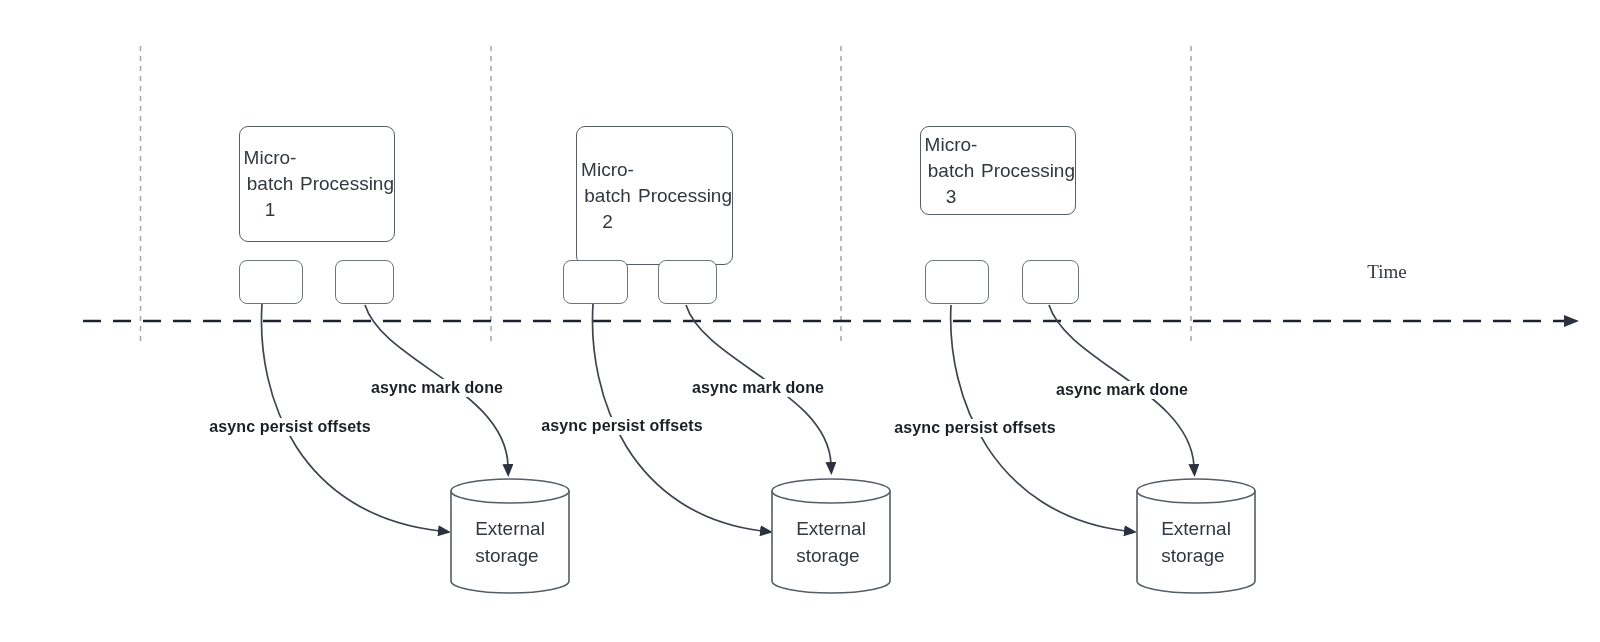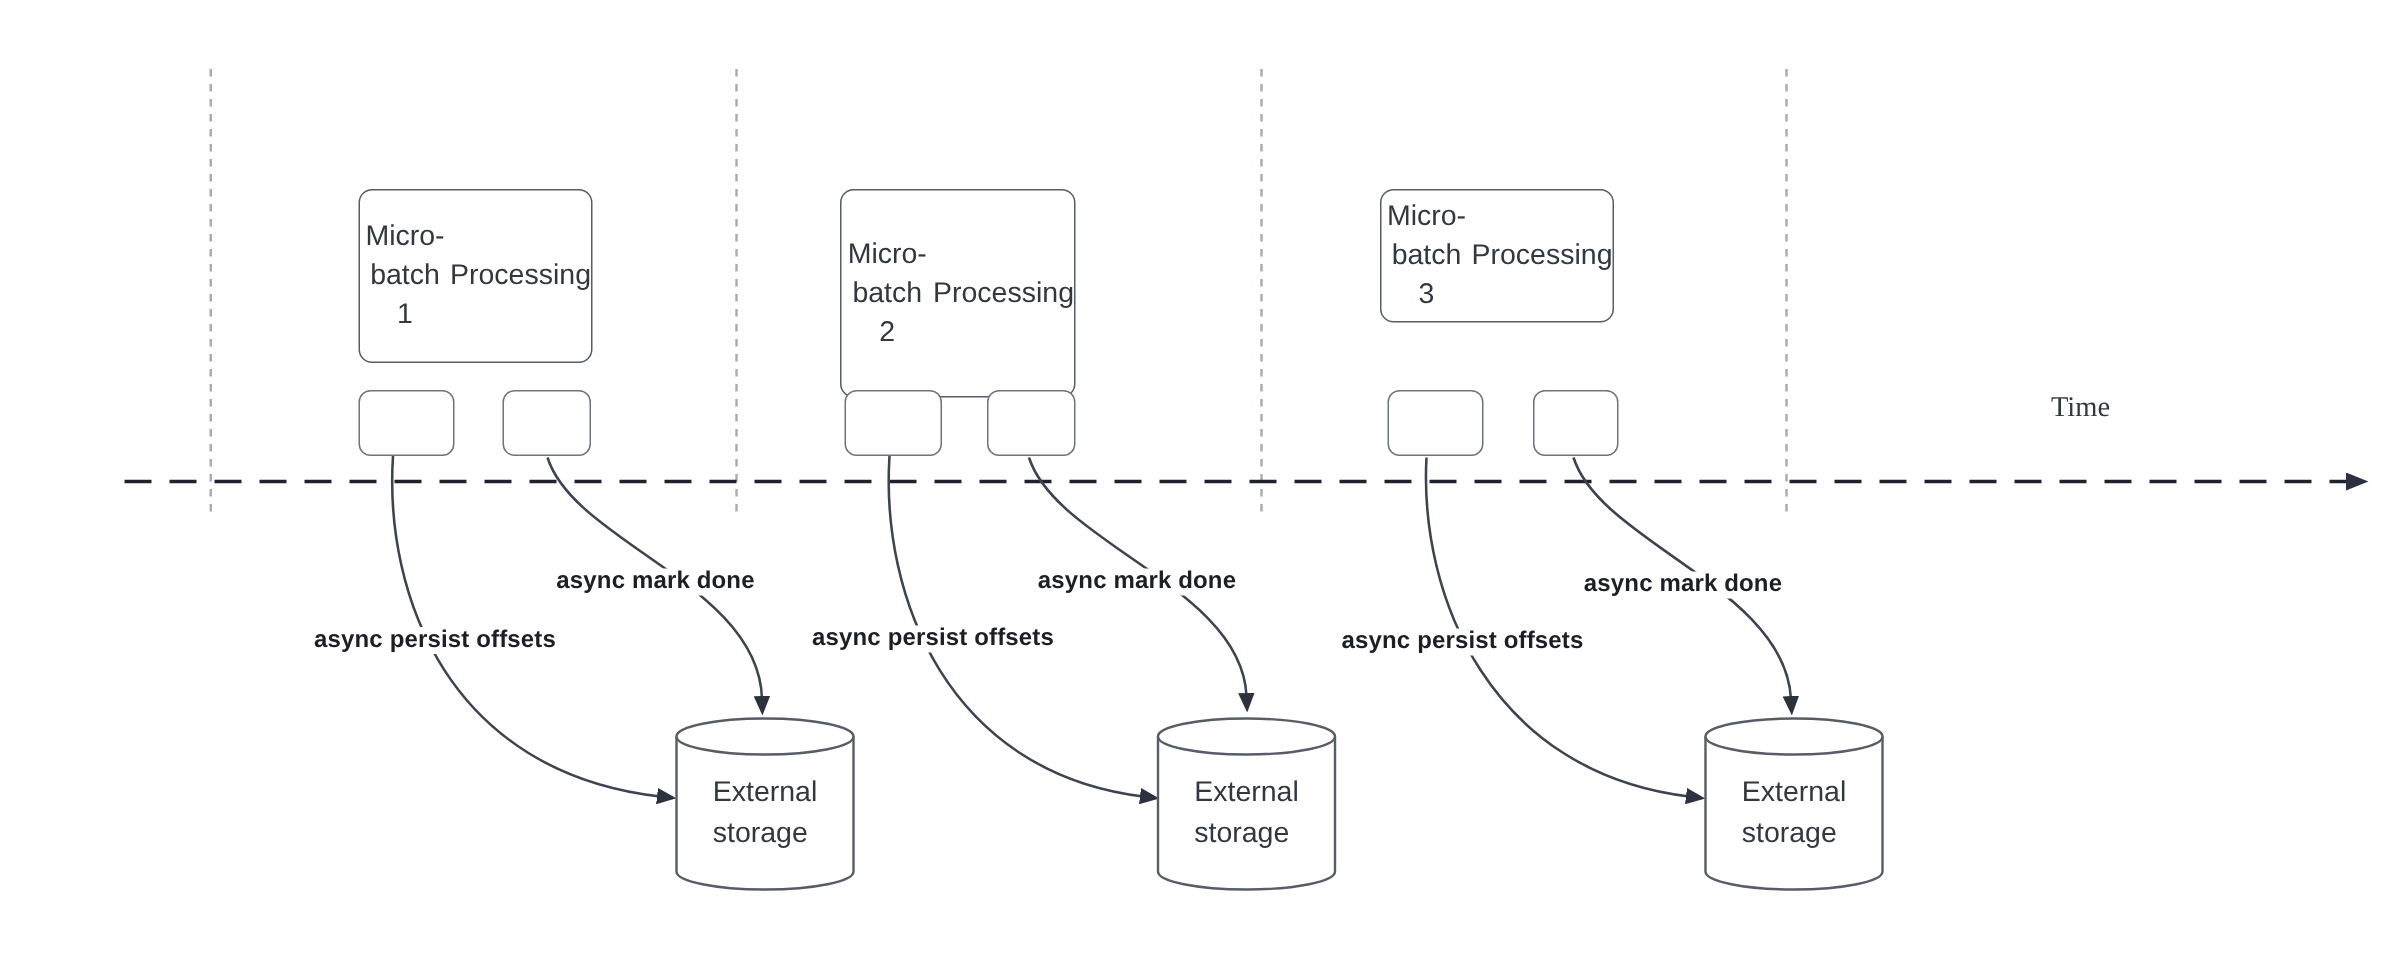--- a/index.html
+++ b/index.html
@@ -79,21 +79,21 @@
         <span style="display: block;">Processing</span>
       </div>
       <div class="task-box" style="left: 239px; top: 260px; width: 64px; height: 44px;"></div>
       <div class="task-box" style="left: 335px; top: 260px; width: 59px; height: 44px;"></div>
       <div class="curve-label" style="left: 290px; top: 427px;">async persist offsets</div>
       <div class="curve-label" style="left: 437px; top: 388px;">async mark done</div>
       <div class="storage-label" style="left: 510px; top: 515px;">
         <span style="display: block;">External</span>
         <span style="display: block;">storage</span>
       </div>
-      <div class="shape-box" style="left: 560px; top: 126px; width: 157px; height: 139px;">
+      <div class="shape-box" style="left: 576px; top: 126px; width: 157px; height: 139px;">
         <span style="display: block;">Micro-batch 2</span>
         <span style="display: block;">Processing</span>
       </div>
       <div class="task-box" style="left: 563px; top: 260px; width: 65px; height: 44px;"></div>
       <div class="task-box" style="left: 658px; top: 260px; width: 59px; height: 44px;"></div>
       <div class="curve-label" style="left: 622px; top: 426px;">async persist offsets</div>
       <div class="curve-label" style="left: 758px; top: 388px;">async mark done</div>
       <div class="storage-label" style="left: 831px; top: 515px;">
         <span style="display: block;">External</span>
         <span style="display: block;">storage</span>

